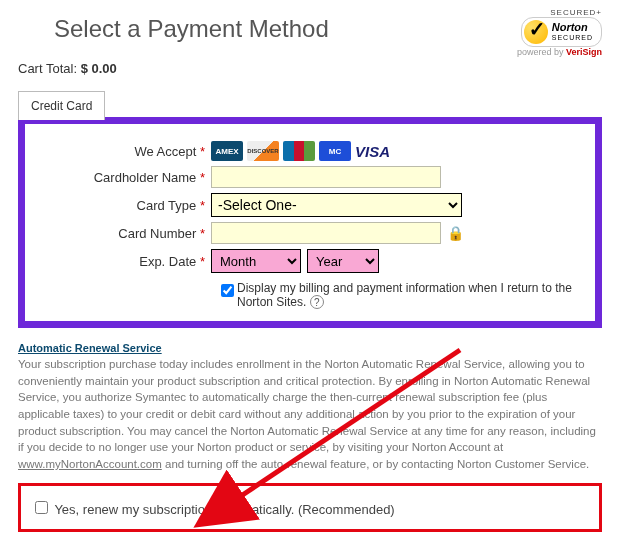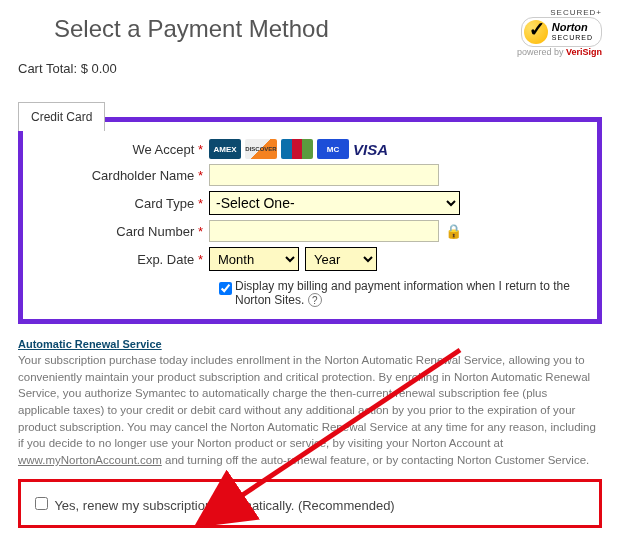--- a/index.html
+++ b/index.html
@@ -35,47 +35,47 @@
     background: radial-gradient(circle at 30% 30%, #ffe066, #ffb800);
     margin-right:4px; position:relative;
   }
   .seal-check { position:absolute; top:-3px; left:5px; font-size:20px; color:#000; font-weight:bold;}
   .seal-text { line-height:1; text-align:left; }
   .seal-text b { font-size:11px; font-style:italic; color:#000; display:block;}
   .seal-text span { font-size:7px; letter-spacing:1px; color:#000;}
   .pow { font-size:9px; color:#999; }
   .pow b { color:#c40000; font-weight:bold; }
   .cart-total { font-size:13px; margin: 4px 0 12px 0; }
-  .cart-total .amt { font-weight:normal; }
+  .cart-total .amt { font-weight:bold; }
   .tabs { }
   .tab {
     display:inline-block; border:1px solid #bbb; border-bottom:none;
     padding:7px 12px; font-size:12px; color:#333; background:#fff;
-    position:relative; top:14px;
+    position:relative; top:3px;
   }
   .panel {
-    border:5px solid #6d28d9; padding:12px 16px;
+    border:7px solid #6d28d9; padding:12px 16px;
   }
   .row { display:flex; align-items:center; margin:5px 0; }
   .lbl {
     width:170px; text-align:right; padding-right:6px;
     font-size:13px; color:#333;
   }
   .req { color:#c00; }
   .val { display:flex; align-items:center; gap:6px; }
   input.text {
     background:#ffffd8; border:1px solid #bba; height:22px;
     width:230px; padding:2px 4px;
   }
   select.big {
     background:#ffffd8; border:1px solid #000; height:24px;
     width:251px; font-size:14px; padding:1px 2px;
   }
   select.sm {
-    background:#fef9c3; border:1px solid #000; height:24px;
+    background:#f9a8d4; border:1px solid #000; height:24px;
     font-size:13px; padding:1px 4px;
   }
   .lock { font-size:14px; color:#c9a227; }
   .cards { display:flex; gap:4px; align-items:center; }
   .cc { width:32px; height:20px; border-radius:2px; font-size:8px; color:#fff;
         display:flex; align-items:center; justify-content:center; font-weight:bold; }
   .amex { background:#0c4a6e; }
   .disc { background:linear-gradient(135deg,#eee 50%,#f58220 50%); color:#333; font-size:6px;}
   .jcb  { background:linear-gradient(90deg,#0b6fab 33%,#c8102e 33% 66%,#5b9b3e 66%); }
   .mc   { background:#1d4ed8; }

